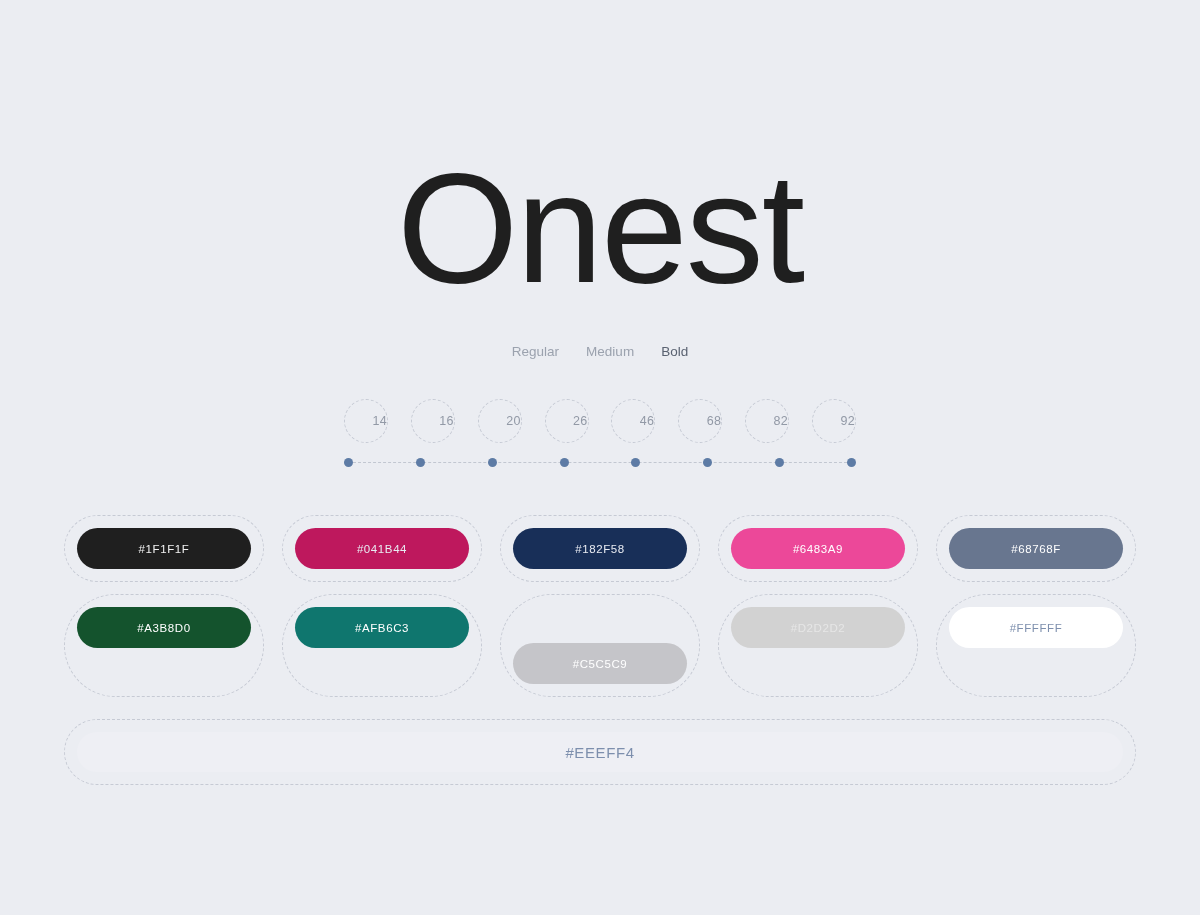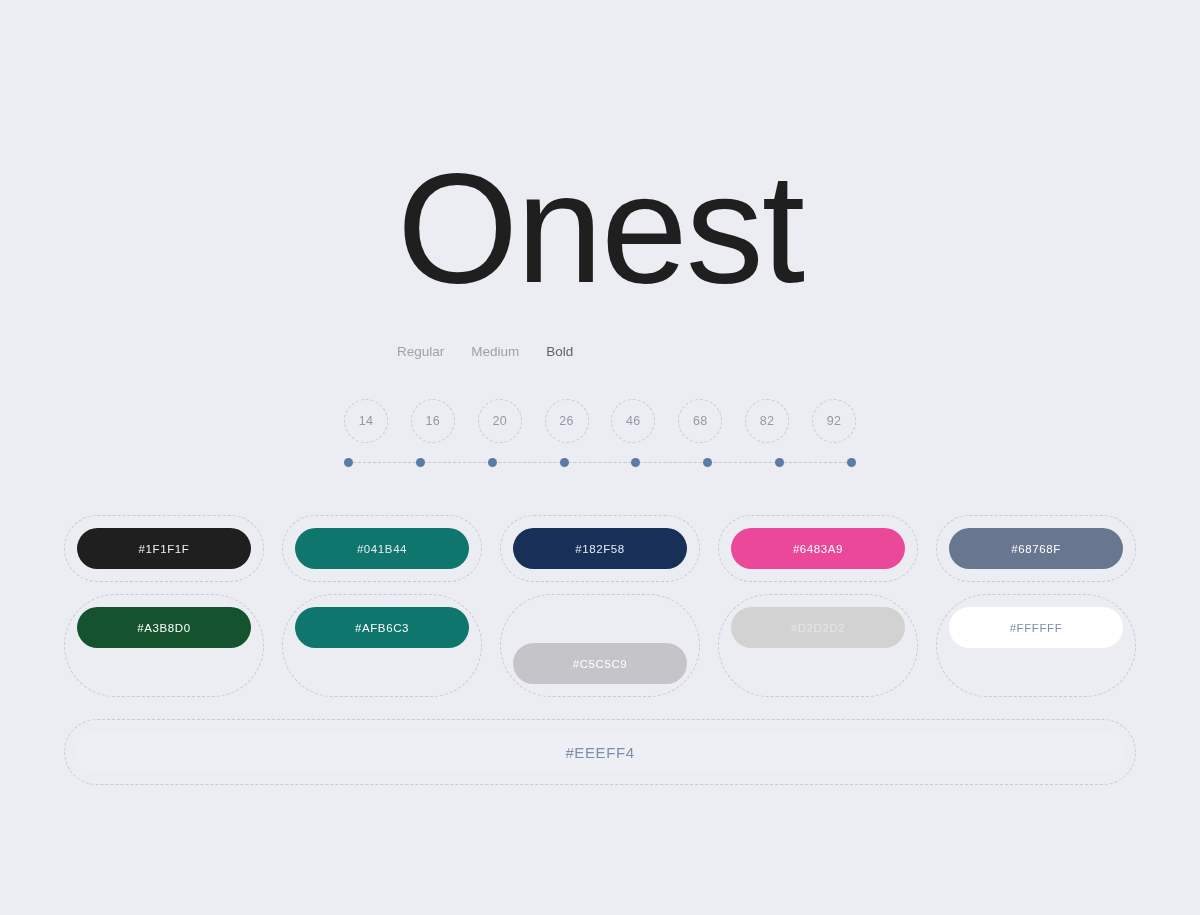--- a/index.html
+++ b/index.html
@@ -23,20 +23,21 @@
     display: flex;
     flex-direction: column;
     align-items: center;
     padding-top: 168px;
   }
 
   
   .title-block {
     display: flex;
     flex-direction: column;
+    align-items: center;
   }
 
   .font-title {
     font-family: "Liberation Sans", sans-serif;
     font-size: 156px;
     line-height: 0.78;
     font-weight: 400;
     letter-spacing: -2px;
     color: #1F1F1F;
     height: 124px;
@@ -69,21 +70,21 @@
     align-items: center;
   }
 
   .scale-circle {
     width: 44px;
     height: 44px;
     border-radius: 50%;
     border: 1px dashed #C6CAD4;
     display: flex;
     align-items: center;
-    justify-content: center;
+    justify-content: flex-end;
     font-size: 12.5px;
     color: #9299A6;
     letter-spacing: 0.3px;
   }
 
   .scale-track {
     position: relative;
     width: 100%;
     margin-top: 14px;
     height: 10px;
@@ -214,21 +215,21 @@
   </div>
 
   <div class="palette">
     <div class="palette-row">
         <div class="swatch-wrap">
           <div class="swatch" style="background: rgb(31, 31, 31); color: rgb(242, 242, 242);">
             <span>#1F1F1F</span>
           </div>
         </div>
         <div class="swatch-wrap">
-          <div class="swatch" style="background: #0f766e; color: rgb(232, 235, 242);">
+          <div class="swatch" style="background: #be185d; color: rgb(232, 235, 242);">
             <span>#041B44</span>
           </div>
         </div>
         <div class="swatch-wrap">
           <div class="swatch" style="background: rgb(24, 47, 88); color: rgb(232, 235, 242);">
             <span>#182F58</span>
           </div>
         </div>
         <div class="swatch-wrap">
           <div class="swatch" style="background: #ec4899; color: rgb(255, 255, 255);">

